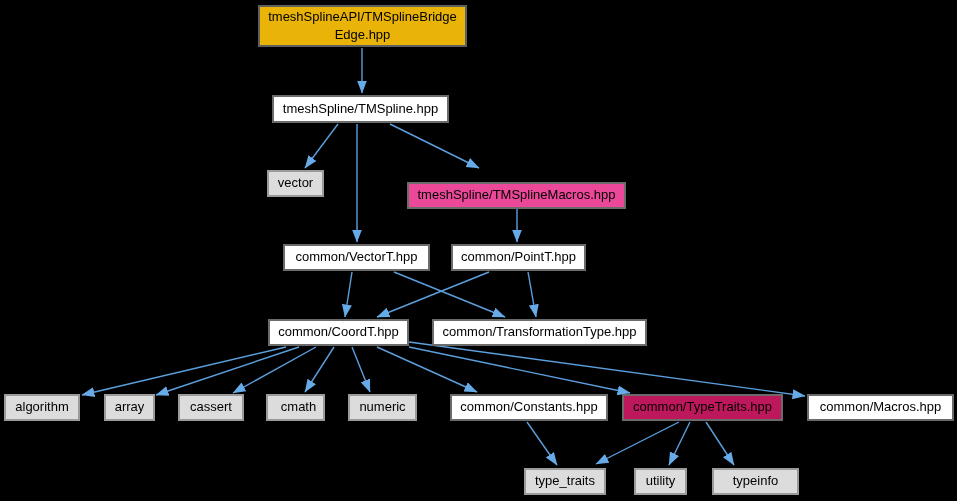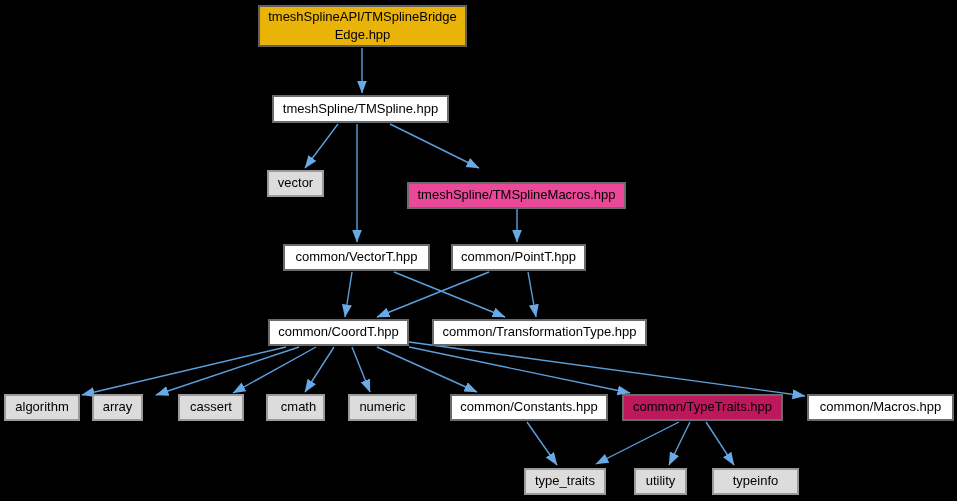--- a/index.html
+++ b/index.html
@@ -65,21 +65,21 @@
 <div class="node root" style="left: 258px; top: 5px; width: 209px; height: 42px; background: #eab308; border-color: rgb(95, 95, 95); color: rgb(0, 0, 0);">tmeshSplineAPI/TMSplineBridge
 Edge.hpp</div>
     <div class="node file" style="left: 272px; top: 95px; width: 177px; height: 28px; background: rgb(255, 255, 255); border-color: rgb(107, 107, 107); color: rgb(0, 0, 0);">tmeshSpline/TMSpline.hpp</div>
     <div class="node system" style="left: 267px; top: 170px; width: 57px; height: 27px; background: rgb(220, 220, 220); border-color: rgb(154, 154, 154); color: rgb(0, 0, 0);">vector</div>
     <div class="node file" style="left: 407px; top: 170px; width: 219px; height: 27px; background: #ec4899; border-color: rgb(107, 107, 107); color: rgb(0, 0, 0); margin-top: 12px;">tmeshSpline/TMSplineMacros.hpp</div>
     <div class="node file" style="left: 283px; top: 244px; width: 147px; height: 27px; background: rgb(255, 255, 255); border-color: rgb(107, 107, 107); color: rgb(0, 0, 0);">common/VectorT.hpp</div>
     <div class="node file" style="left: 451px; top: 244px; width: 135px; height: 27px; background: rgb(255, 255, 255); border-color: rgb(107, 107, 107); color: rgb(0, 0, 0);">common/PointT.hpp</div>
     <div class="node file" style="left: 268px; top: 319px; width: 141px; height: 27px; background: rgb(255, 255, 255); border-color: rgb(107, 107, 107); color: rgb(0, 0, 0);">common/CoordT.hpp</div>
     <div class="node file" style="left: 432px; top: 319px; width: 215px; height: 27px; background: rgb(255, 255, 255); border-color: rgb(107, 107, 107); color: rgb(0, 0, 0);">common/TransformationType.hpp</div>
     <div class="node system" style="left: 4px; top: 394px; width: 76px; height: 27px; background: rgb(220, 220, 220); border-color: rgb(154, 154, 154); color: rgb(0, 0, 0);">algorithm</div>
-    <div class="node system" style="left: 92px; top: 394px; width: 51px; height: 27px; background: rgb(220, 220, 220); border-color: rgb(154, 154, 154); color: rgb(0, 0, 0);">array</div>
+    <div class="node system" style="left: 104px; top: 394px; width: 51px; height: 27px; background: rgb(220, 220, 220); border-color: rgb(154, 154, 154); color: rgb(0, 0, 0);">array</div>
     <div class="node system" style="left: 178px; top: 394px; width: 66px; height: 27px; background: rgb(220, 220, 220); border-color: rgb(154, 154, 154); color: rgb(0, 0, 0);">cassert</div>
     <div class="node system" style="left: 266px; top: 394px; width: 59px; height: 27px; background: rgb(220, 220, 220); border-color: rgb(154, 154, 154); color: rgb(0, 0, 0); padding-left: 6px;">cmath</div>
     <div class="node system" style="left: 348px; top: 394px; width: 69px; height: 27px; background: rgb(220, 220, 220); border-color: rgb(154, 154, 154); color: rgb(0, 0, 0);">numeric</div>
     <div class="node file" style="left: 440px; top: 394px; width: 158px; height: 27px; background: rgb(255, 255, 255); border-color: rgb(107, 107, 107); color: rgb(0, 0, 0); margin-left: 10px;">common/Constants.hpp</div>
     <div class="node file" style="left: 622px; top: 394px; width: 161px; height: 27px; background: #be185d; border-color: rgb(107, 107, 107); color: rgb(0, 0, 0);">common/TypeTraits.hpp</div>
     <div class="node file" style="left: 807px; top: 394px; width: 147px; height: 27px; background: rgb(255, 255, 255); border-color: rgb(107, 107, 107); color: rgb(0, 0, 0);">common/Macros.hpp</div>
     <div class="node system" style="left: 524px; top: 468px; width: 82px; height: 27px; background: rgb(220, 220, 220); border-color: rgb(154, 154, 154); color: rgb(0, 0, 0);">type_traits</div>
     <div class="node system" style="left: 634px; top: 468px; width: 53px; height: 27px; background: rgb(220, 220, 220); border-color: rgb(154, 154, 154); color: rgb(0, 0, 0);">utility</div>
     <div class="node system" style="left: 712px; top: 468px; width: 87px; height: 27px; background: rgb(220, 220, 220); border-color: rgb(154, 154, 154); color: rgb(0, 0, 0);">typeinfo</div>
   </div>

